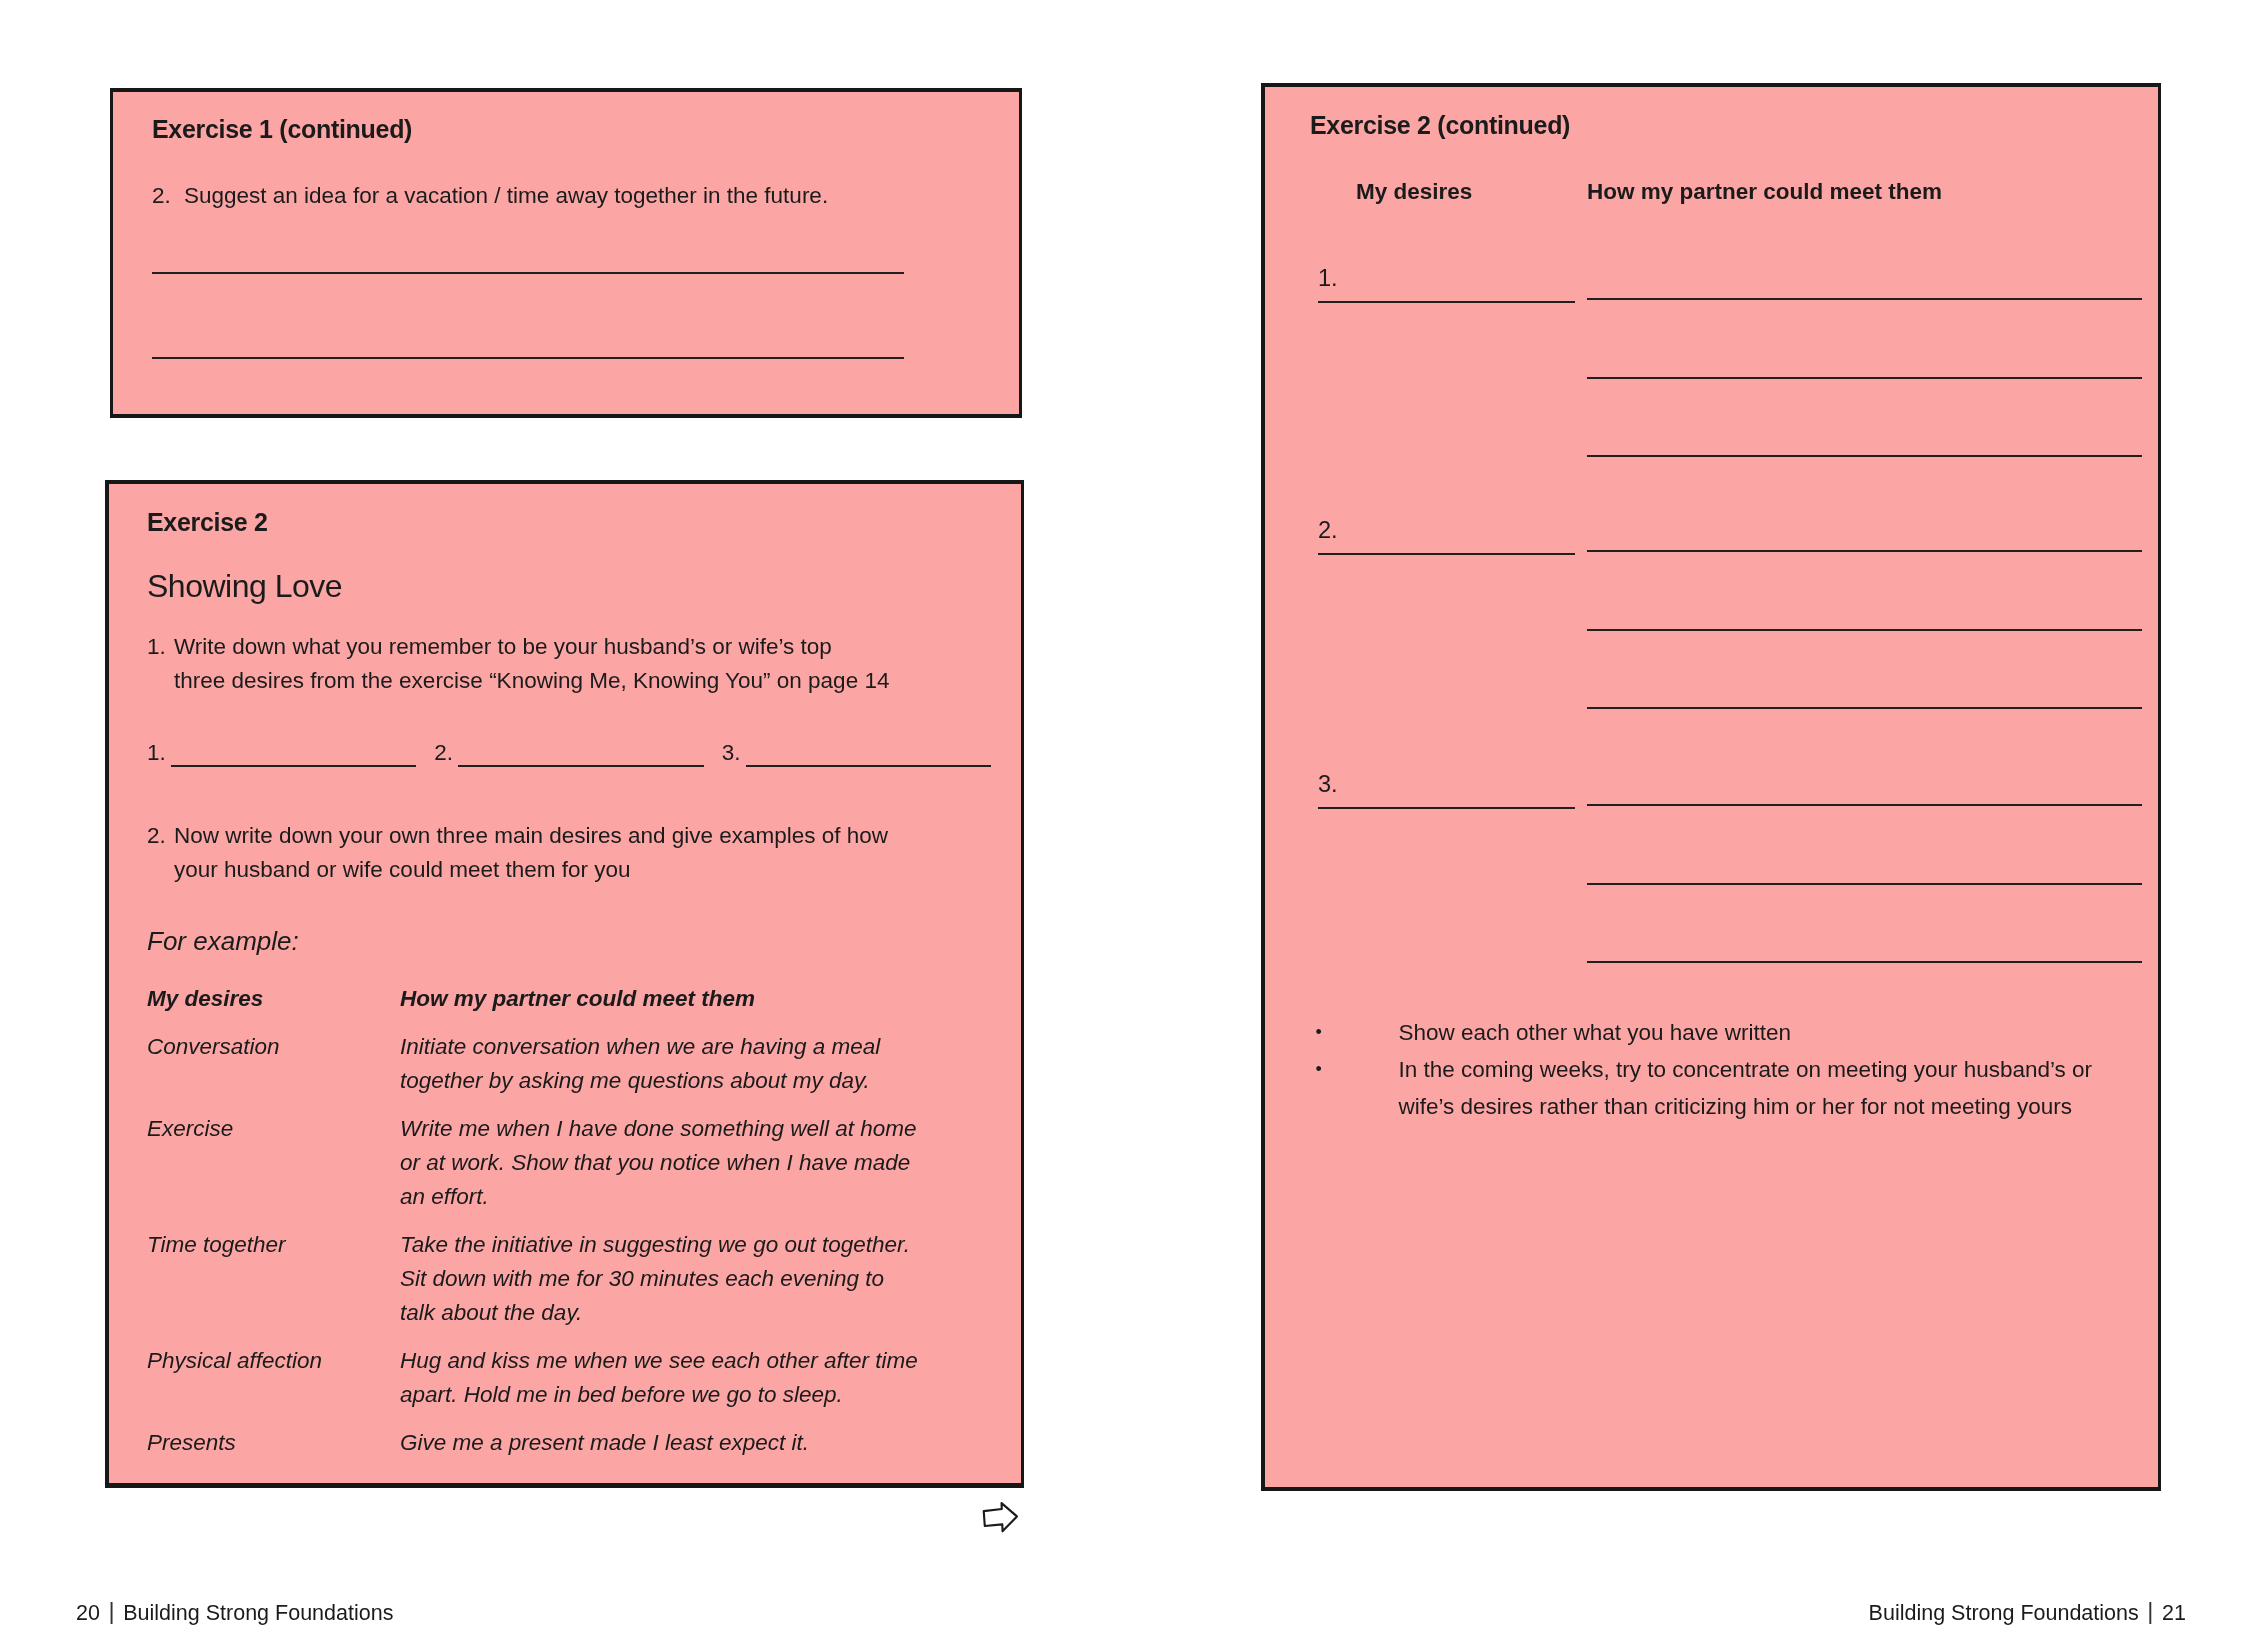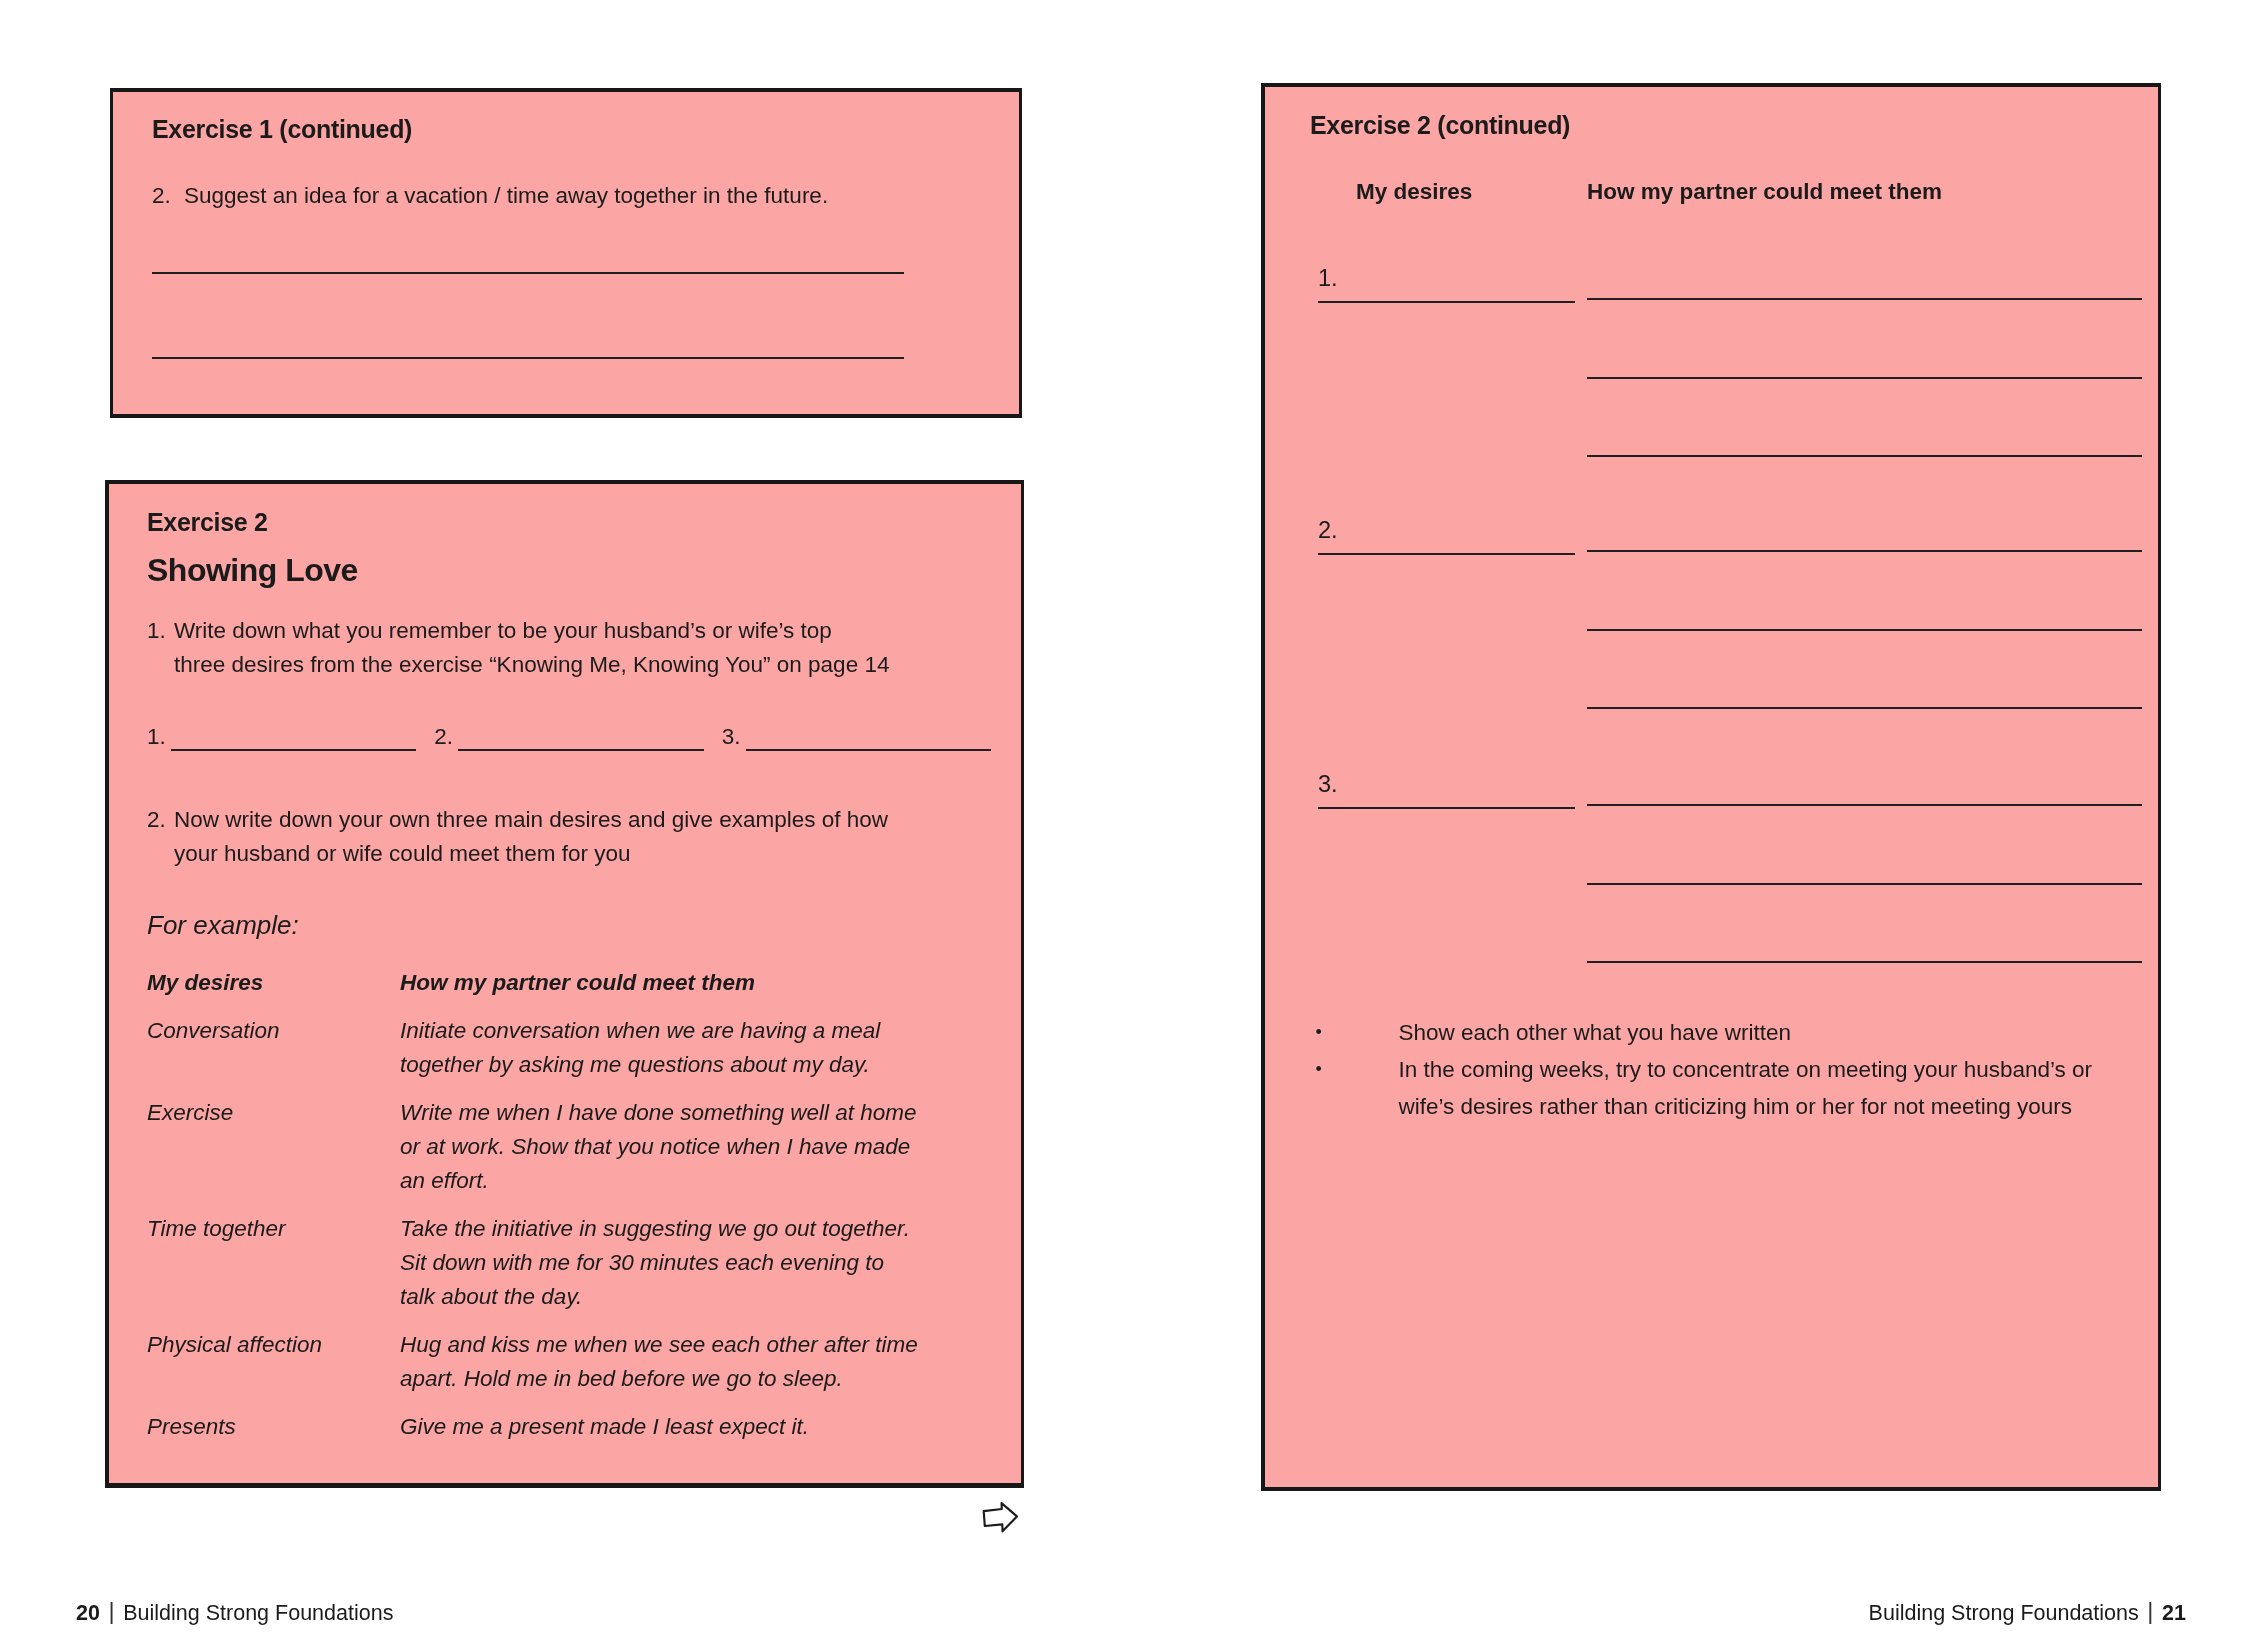--- a/index.html
+++ b/index.html
@@ -15,21 +15,21 @@
   .q-row { display:flex; font-size:22.5px; line-height:34px; }
   #box1 .q-row { margin-top:35px; }
   #box1 .q-num { width:32px; flex:none; }
   .write-line { height:0; border-bottom:2.1px solid #202020; }
   #box1 .write-line { width:752px; }
   #box1 .wl1 { margin-top:59px; }
   #box1 .wl2 { margin-top:83px; }
 
   
   #box2 { left:105px; top:480px; width:919px; height:1008px; border-width:4.8px 3.8px 5.4px 4.3px; padding:23.6px 30px 0 38px; }
-  .headline { font-size:32px; line-height:37px; font-weight:700; letter-spacing:-0.5px; margin-top:15px; }
+  .headline { font-size:32px; line-height:37px; font-weight:400; letter-spacing:-0.5px; margin-top:31px; }
   #box2 .q1 { margin-top:25px; }
   #box2 .q2 { margin-top:52px; }
   #box2 .q-num { width:27px; flex:none; }
   .ml { white-space:pre-line; }
   .blanks-row { display:flex; gap:18px; margin-top:42px; font-size:22.5px; }
   .blank-slot { flex:1; display:flex; }
   .blank-slot .n { margin-right:5.4px; }
   .blank-slot .slot-line { flex:1; height:25px; border-bottom:2.1px solid #202020; }
   .example-intro { margin-top:39px; font-size:26px; line-height:30px; font-style:italic; }
   .ex-table { margin-top:26px; display:grid; grid-template-columns:253px 1fr; row-gap:14px;
@@ -55,21 +55,21 @@
   .rp-right-line.r3 { top:191px; }
   .rp-bullets { left:45px; top:927px; width:859px; font-size:22.5px; line-height:37px; }
   .bullet { display:flex;gap:48px; }
   .bullet .dot { width:35px; flex:none; font-size:18px; line-height:37px; text-align:left; padding-left:5.4px; }
   .bullet .dot::before { content:"\2022"; }
 
   
   .footer { position:absolute; top:1599px; display:flex; align-items:baseline; gap:8.6px; font-size:21.5px; line-height:26px; }
   .footer-left { left:76px; }
   .footer-right { right:75px; }
-  .page-num { font-weight:700; }
+  .page-num { font-weight:400; }
   .sep { font-weight:400; color:#333333; font-size:23.6px; position:relative; top:-1.1px; }
 </style>
 </head>
 <body>
 
 <div class="sheet">
 
   <section>
 
     <div class="box" id="box1">

